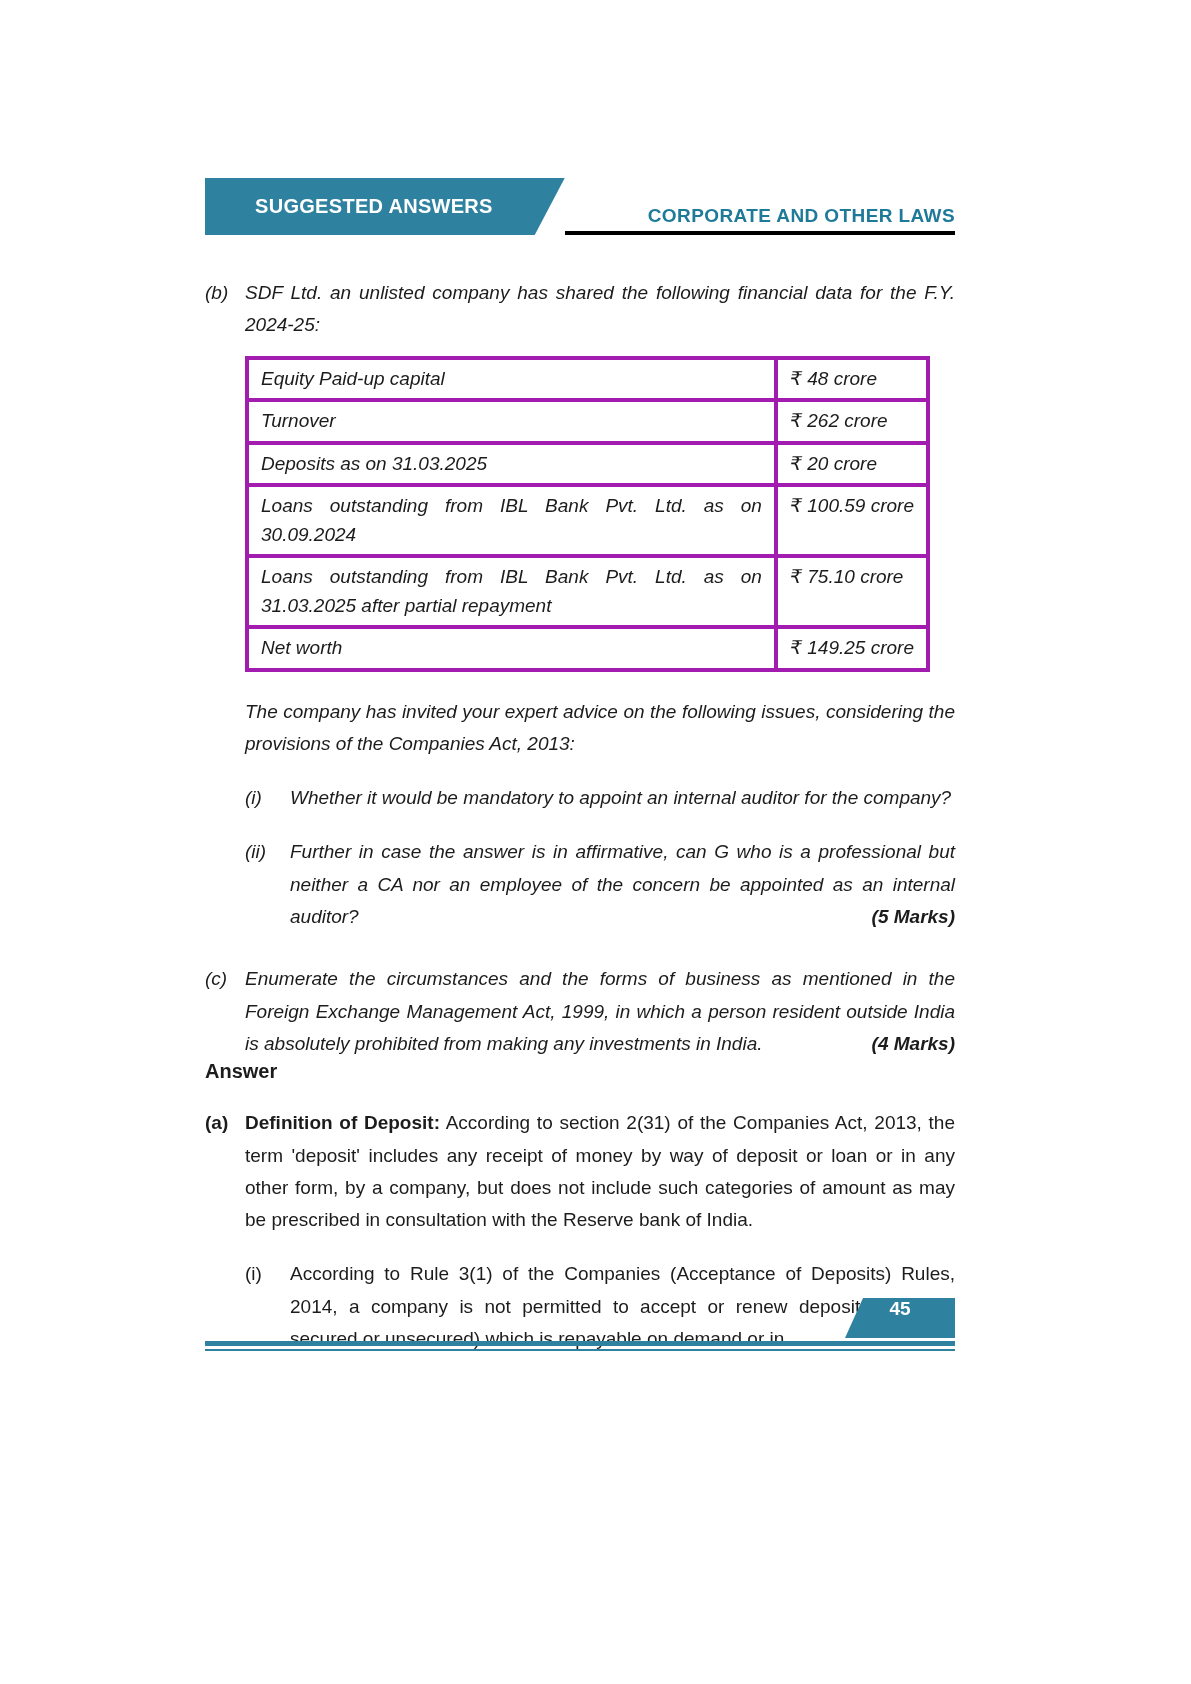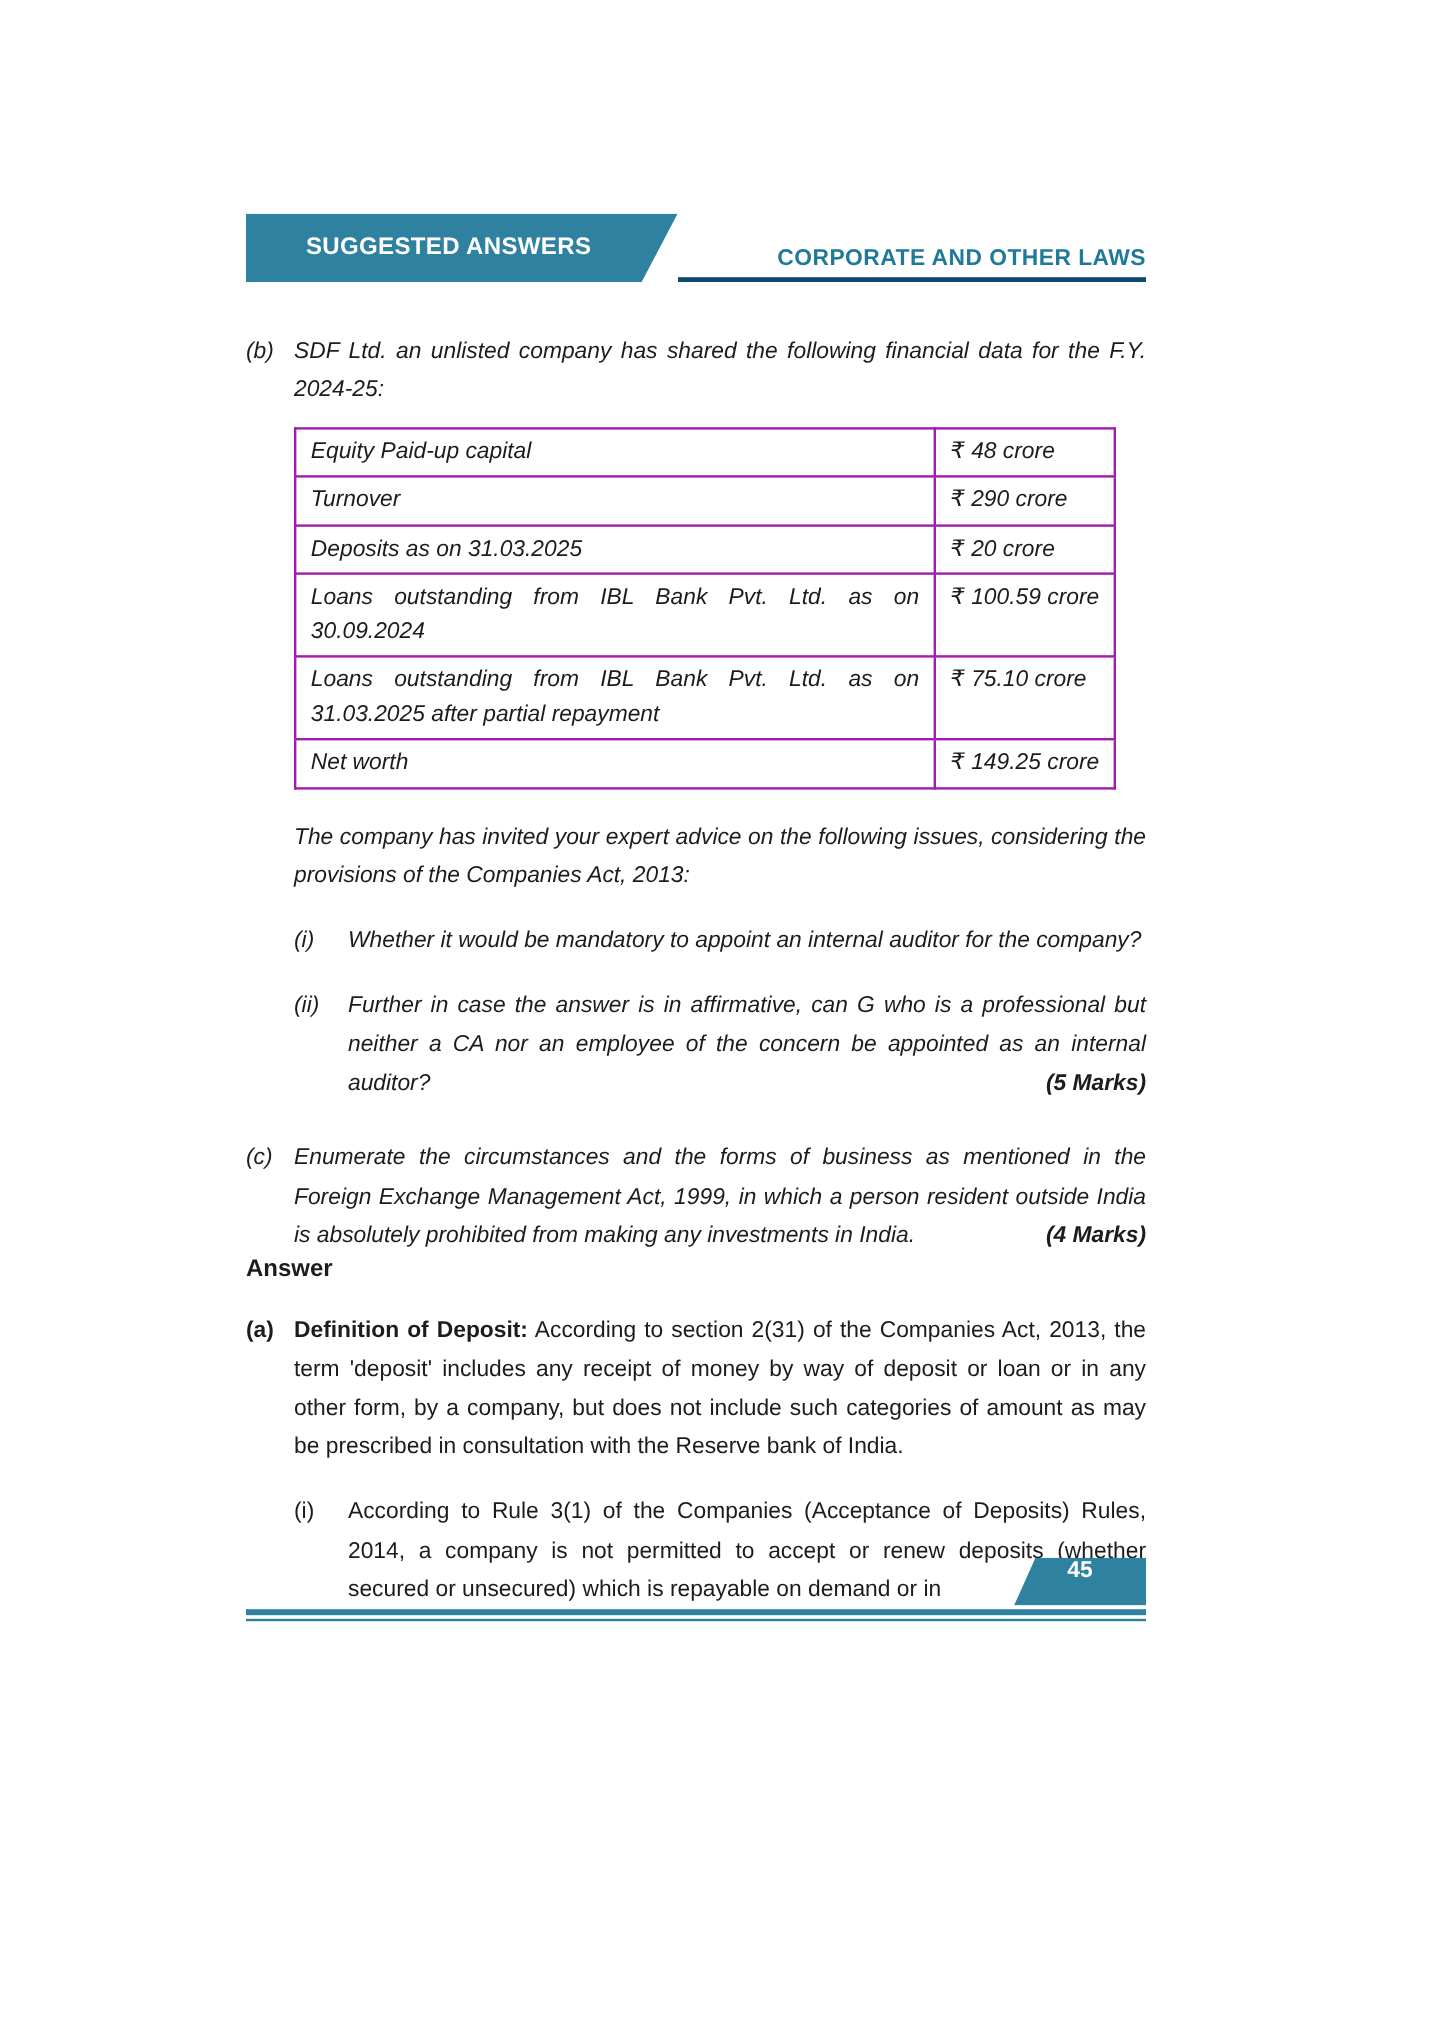--- a/index.html
+++ b/index.html
@@ -30,21 +30,21 @@
     display:flex; align-items:center;
     padding:0 72px 0 50px;
     clip-path:polygon(0 0, 100% 0, calc(100% - 30px) 100%, 0 100%);
     height:100%;
   }
   .header-right {
     flex:1;
     display:flex;
     align-items:flex-end;
     justify-content:flex-end;
-    border-bottom:4px solid #0c4a6e;
+    border-bottom:4px solid #000000;
     padding-bottom:4px;
   }
   .subject-title {
     color:#1f7a99;
     font-weight:bold;
     font-size:19px;
     letter-spacing:0.4px;
     white-space:nowrap;
   }
 
@@ -72,21 +72,21 @@
   .q-c { margin-top:30px; }
 
   
   .fin-table {
     border-collapse:collapse;
     margin:14px 0 0 40px;
     width:685px;
     font-style:italic;
   }
   .fin-table td {
-    border:2px solid #a21caf;
+    border:4px solid #a21caf;
     padding:5px 12px;
     vertical-align:top;
     font-size:19px;
     line-height:1.5;
   }
   .td-item { text-align:justify; }
   .td-value { width:130px; white-space:nowrap; }
 
   .advice { margin-top:24px; }
 
@@ -144,21 +144,21 @@
       </div>
 
       <table class="fin-table">
         <tbody>
           <tr>
             <td class="td-item">Equity Paid-up capital</td>
             <td class="td-value">₹ 48 crore</td>
           </tr>
           <tr>
             <td class="td-item">Turnover</td>
-            <td class="td-value">₹ 290 crore</td>
+            <td class="td-value">₹ 262 crore</td>
           </tr>
           <tr>
             <td class="td-item">Deposits as on 31.03.2025</td>
             <td class="td-value">₹ 20 crore</td>
           </tr>
           <tr>
             <td class="td-item">Loans outstanding from IBL Bank Pvt. Ltd. as on 30.09.2024</td>
             <td class="td-value">₹ 100.59 crore</td>
           </tr>
           <tr>

